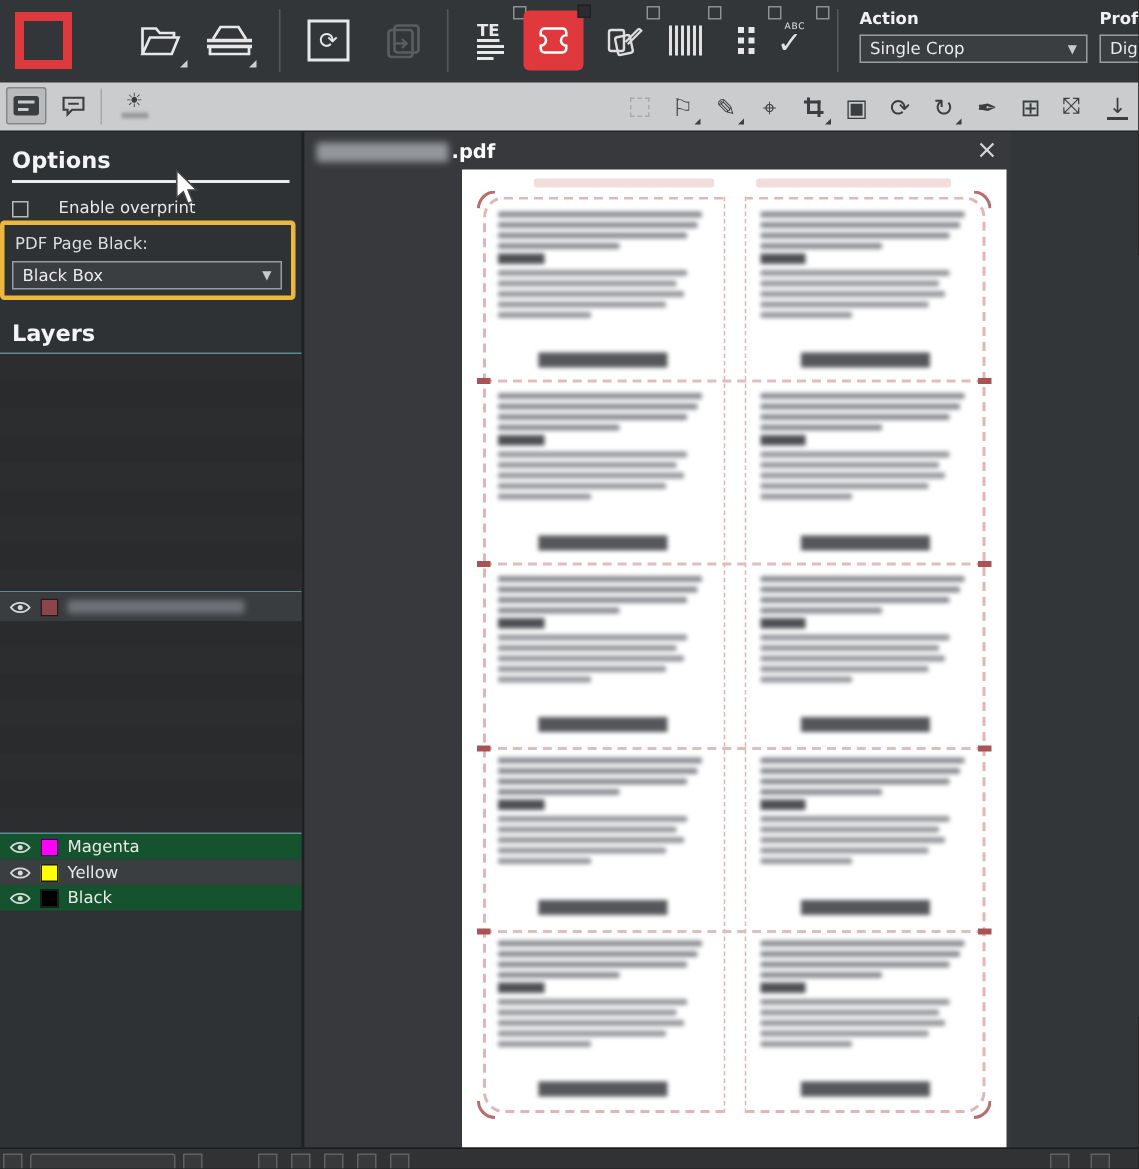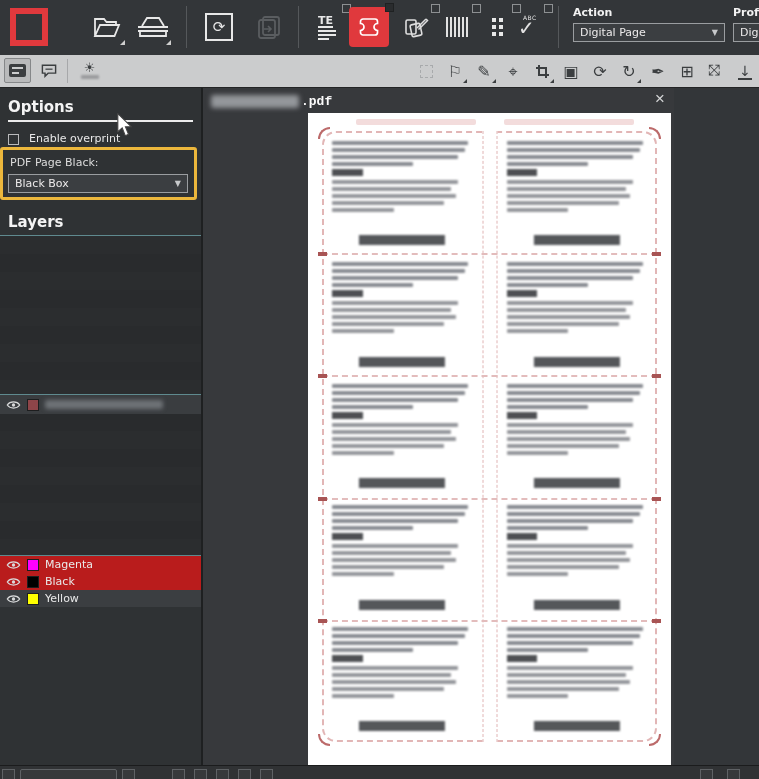--- a/index.html
+++ b/index.html
@@ -55,38 +55,38 @@
   .fitwrap span { position:absolute; left:0; top:-3px; font-size:15px; }
   .dl-icon { border-bottom:2px solid #3b3e40; line-height:14px; padding:0 1px; font-size:14px; }
   .tri-sm { position:absolute; right:0px; bottom:1px; width:0; height:0; border-left:4px solid transparent; border-bottom:4px solid #3b3e40; }
 
   
   .content { position:absolute; left:0; top:88px; width:674px; bottom:0; }
   .sidebar { position:absolute; left:0; top:0; width:203px; bottom:14px; background:#2f3234; border-right:2px solid #1e2021; }
   .s-head { font-size:15px; font-weight:bold; color:#f4f4f4; padding:10px 8px 4px 8px; }
   .s-rule { height:2px; margin:0 8px 0 8px; background:#ececec; }
   .s-rule.teal { height:1px; background:#5f8a8f; margin:0; }
-  .chkrow { display:flex; align-items:flex-end; gap:10px; padding:10px 8px 6px 8px; }
+  .chkrow { display:flex; align-items:flex-end; gap:20px; padding:10px 8px 6px 8px; }
   .chkbox { width:11px; height:11px; border:1px solid #b9babb; background:transparent; cursor:pointer; }
   .chklabel { font-size:11px; color:#e8e8e8; }
   .hl-box { position:absolute; left:0px; top:59px; width:197px; height:53px; border:3px solid #ecb73c; border-radius:3px; padding:5px 5px; }
   .hl-box .plabel { font-size:11px; color:#dddddd; display:block; margin:1px 0 5px 2px; }
   .hl-sel { width:180px; height:19px; }
   .well { background:#2a2c2e; background-image:repeating-linear-gradient(#2b2d2f 0 18px, #292b2d 18px 36px); }
   .sep-row { display:flex; align-items:center; gap:6px; height:19px; padding:0 6px; background:#3a3d40; }
   .eye { width:15px; height:10px; flex:0 0 auto; }
   .swatch { width:12px; height:12px; border:1px solid #1d1e1f; flex:0 0 auto; }
   .blur-name { width:118px; height:9px; border-radius:2px; background:#6e7276; filter:blur(2px); }
   .plist-row { display:flex; align-items:center; gap:6px; height:17px; padding:0 6px; font-size:11px; color:#e9e9e9; }
-  .plist-row.alt0 { background:#3b3e41; } .plist-row.alt1 { background:#b91c1c; }
+  .plist-row.alt0 { background:#3b3e41; } .plist-row.alt1 { background:#14532d; }
   .ink-label { line-height:11px; }
 
   
   .canvas { position:absolute; left:203px; right:0; top:0; bottom:14px; background:#37393c; }
-  .doc-tab { position:absolute; left:0; right:0; top:0; height:26px; display:flex; align-items:center;font-family:Liberation Mono, monospace; }
+  .doc-tab { position:absolute; left:0; right:0; top:0; height:26px; display:flex; align-items:center; }
   .tab-title-blur { width:88px; height:13px; margin-left:8px; border-radius:2px; background:#94979b; filter:blur(2.5px); }
   .tab-suffix { color:#fbfbfb; font-size:13px; font-weight:bold; margin-left:2px; }
   .tab-close { position:absolute; right:9px; top:2px; color:#d5d6d7; font-size:17px; cursor:pointer; line-height:20px; }
   .page { position:absolute; left:105px; top:25px; width:363px; height:655px; background:#ffffff; }
   .cropbox { position:absolute; left:14px; top:18px; right:14px; bottom:26px; border:2px dashed #e2b6b6; border-radius:14px; }
   .cornermark { position:absolute; width:12px; height:12px; border:2px solid #bc6a6a; }
   .cm-tl { left:10px; top:14px; border-right:none; border-bottom:none; border-top-left-radius:12px; }
   .cm-tr { right:10px; top:14px; border-left:none; border-bottom:none; border-top-right-radius:12px; }
   .cm-bl { left:10px; bottom:22px; border-right:none; border-top:none; border-bottom-left-radius:12px; }
   .cm-br { right:10px; bottom:22px; border-left:none; border-top:none; border-bottom-right-radius:12px; }
@@ -206,21 +206,21 @@
         <span class="chk">✓</span>
       </span>
       <span class="badge"></span>
     </div>
 
     <div class="vsep" style="left:558px"></div>
 
     <div class="field" style="left:573px; top:6px; width:152px">
       <span class="flabel">Action</span>
       <div class="fselect">
-        <span>Digital Page</span>
+        <span>Single Crop</span>
         <span class="arrow">▼</span>
       </div>
     </div>
 
     <div class="field" style="left:733px; top:6px; width:70px">
       <span class="flabel">Profil</span>
       <div class="fselect">
         <span>Digital</span>
       </div>
     </div>
@@ -327,35 +327,35 @@
       <div class="s-rule teal"></div>
       <div id="proc-list">
           <div class="plist-row alt1">
             <svg class="eye" viewBox="0 0 18 11">
               <path d="M1.5 5.5 C5 0.6 13 0.6 16.5 5.5 C13 10.4 5 10.4 1.5 5.5 Z" fill="none" stroke="#d9dadb" stroke-width="1.4"></path>
               <circle cx="9" cy="5.5" r="2" fill="#d9dadb"></circle>
             </svg>
             <span class="swatch" style="background:#ff00ff"></span>
             <span class="ink-label">Magenta</span>
           </div>
+          <div class="plist-row alt0">
+            <svg class="eye" viewBox="0 0 18 11">
+              <path d="M1.5 5.5 C5 0.6 13 0.6 16.5 5.5 C13 10.4 5 10.4 1.5 5.5 Z" fill="none" stroke="#d9dadb" stroke-width="1.4"></path>
+              <circle cx="9" cy="5.5" r="2" fill="#d9dadb"></circle>
+            </svg>
+            <span class="swatch" style="background:#ffff00"></span>
+            <span class="ink-label">Yellow</span>
+          </div>
           <div class="plist-row alt1">
             <svg class="eye" viewBox="0 0 18 11">
               <path d="M1.5 5.5 C5 0.6 13 0.6 16.5 5.5 C13 10.4 5 10.4 1.5 5.5 Z" fill="none" stroke="#d9dadb" stroke-width="1.4"></path>
               <circle cx="9" cy="5.5" r="2" fill="#d9dadb"></circle>
             </svg>
             <span class="swatch" style="background:#000000"></span>
             <span class="ink-label">Black</span>
-          </div>
-          <div class="plist-row alt0">
-            <svg class="eye" viewBox="0 0 18 11">
-              <path d="M1.5 5.5 C5 0.6 13 0.6 16.5 5.5 C13 10.4 5 10.4 1.5 5.5 Z" fill="none" stroke="#d9dadb" stroke-width="1.4"></path>
-              <circle cx="9" cy="5.5" r="2" fill="#d9dadb"></circle>
-            </svg>
-            <span class="swatch" style="background:#ffff00"></span>
-            <span class="ink-label">Yellow</span>
           </div>
         </div>
     </aside>
 
     <main class="canvas">
       <div class="doc-tab">
         <span class="tab-title-blur"></span>
         <span class="tab-suffix">.pdf</span>
         <span class="tab-close">×</span>
       </div>

